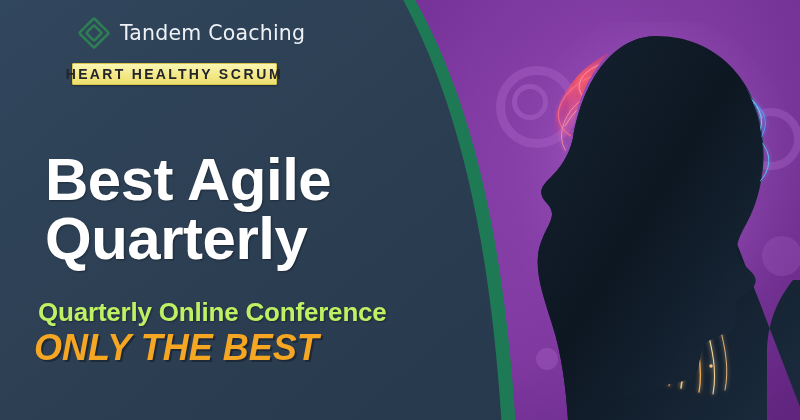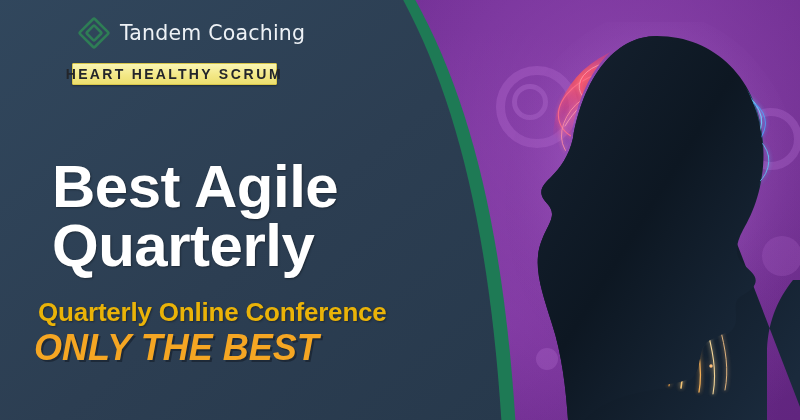--- a/index.html
+++ b/index.html
@@ -97,29 +97,29 @@
 
   .headline {
     position: absolute;
     left: 38px; top: 143px;
     color: #ffffff;
     font-weight: 700;
     font-size: 60px;
     line-height: 0.99;
     letter-spacing: -0.5px;
     text-shadow: 1px 1px 2px rgba(0,0,0,0.35);
-    margin: 14px;
+    margin: 7px;
     font-family: "Liberation Sans", sans-serif;
   }
   .headline .l2 { display: block; }
 
   .subhead {
     position: absolute;
     left: 38px; top: 297px;
-    color: #eab308;
+    color: #bef264;
     font-weight: 700;
     font-size: 26px;
     letter-spacing: -0.2px;
     text-shadow: 1px 1px 2px rgba(0,0,0,0.35);
     white-space: nowrap;
   }
 
   .kicker {
     position: absolute;
     left: 34px; top: 327px;

